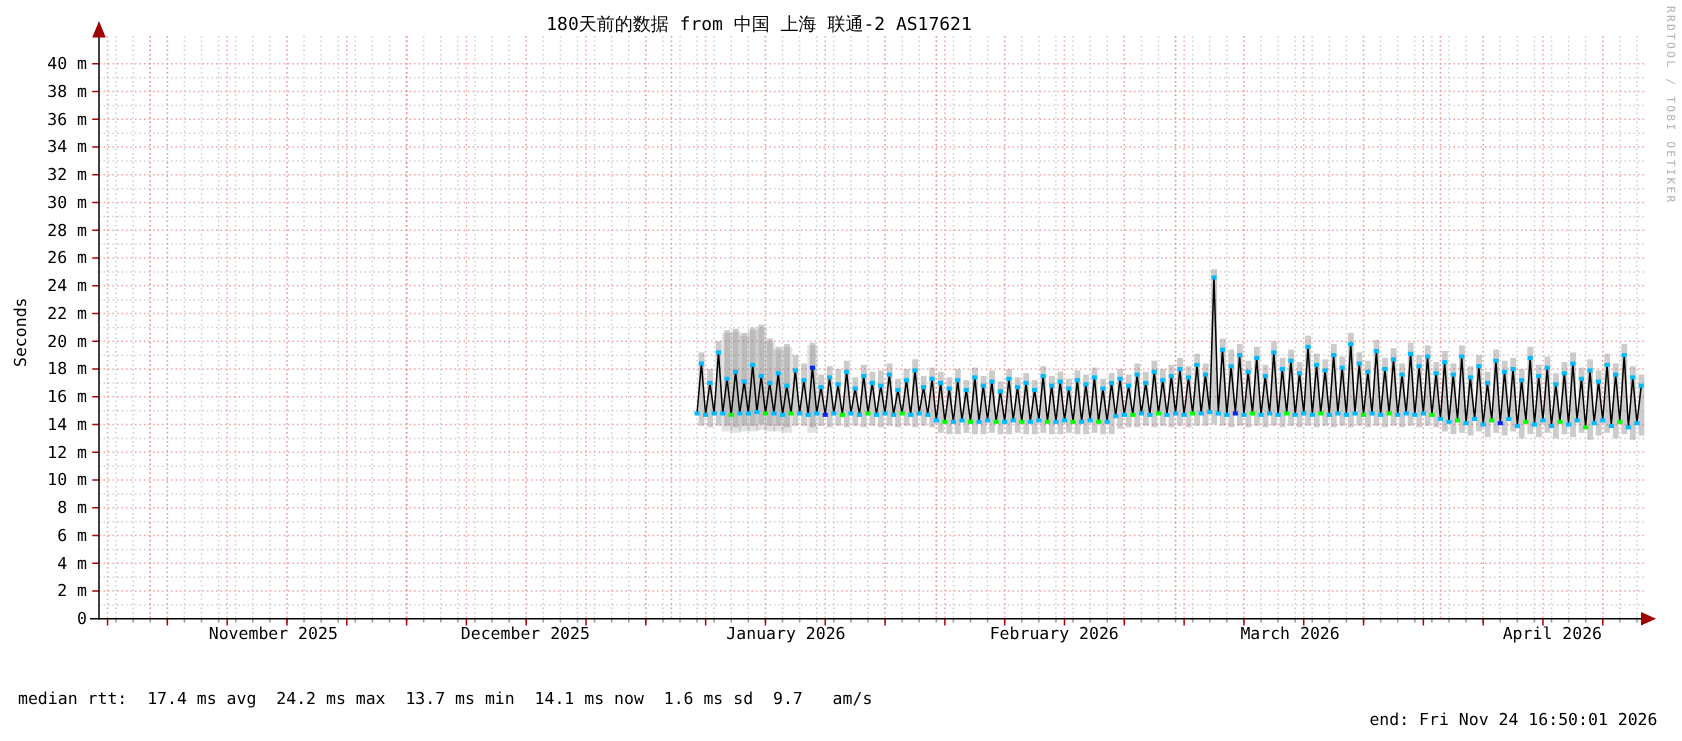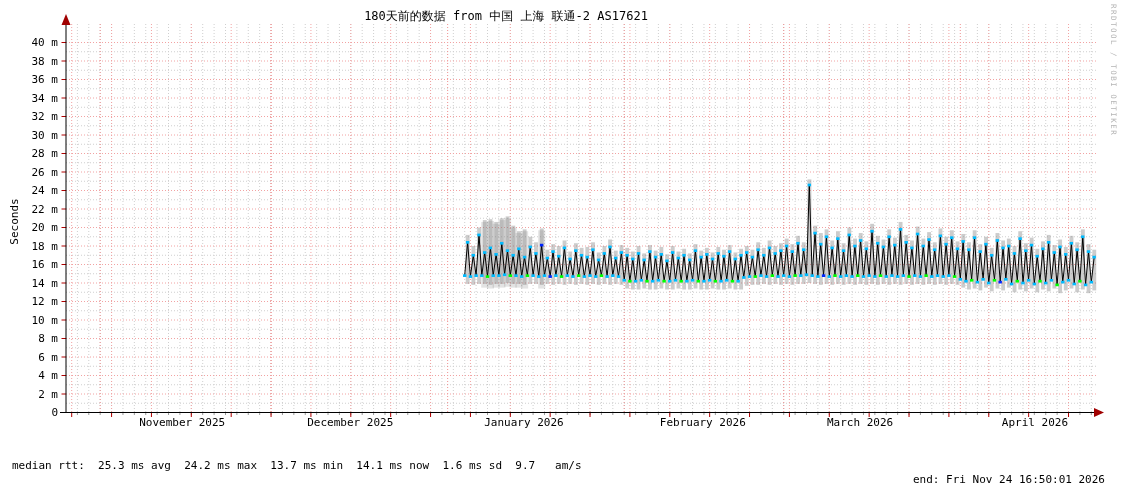--- a/index.html
+++ b/index.html
@@ -693,18 +693,18 @@
     <rect x="1086.7558011049723" y="250.25" width="3.4" height="2.7" fill="#00bbff"></rect>
     <rect x="1089.603867403315" y="280.77500000000003" width="3.4" height="2.7" fill="#00bbff"></rect>
     <rect x="1092.4519337016575" y="255.8" width="3.4" height="2.7" fill="#00bbff"></rect>
     <line x1="66" y1="18" x2="66" y2="413" stroke="#000"></line>
     <line x1="60" y1="412.5" x2="1100" y2="412.5" stroke="#000"></line>
     <polygon points="66,14 61.5,25 70.5,25" fill="#a00000"></polygon>
     <polygon points="1104,412.5 1094,408 1094,417" fill="#a00000"></polygon>
   </svg>
 
 <div class="footer">
-  <div class="frow">median rtt:  25.3 ms avg  24.2 ms max  13.7 ms min  14.1 ms now  1.6 ms sd  9.7   am/s</div>
+  <div class="frow">median rtt:  17.4 ms avg  24.2 ms max  13.7 ms min  14.1 ms now  1.6 ms sd  9.7   am/s</div>
   
   
   
 </div>
 <div class="end-time">end: Fri Nov 24 16:50:01 2026</div>
 
 </body></html>

